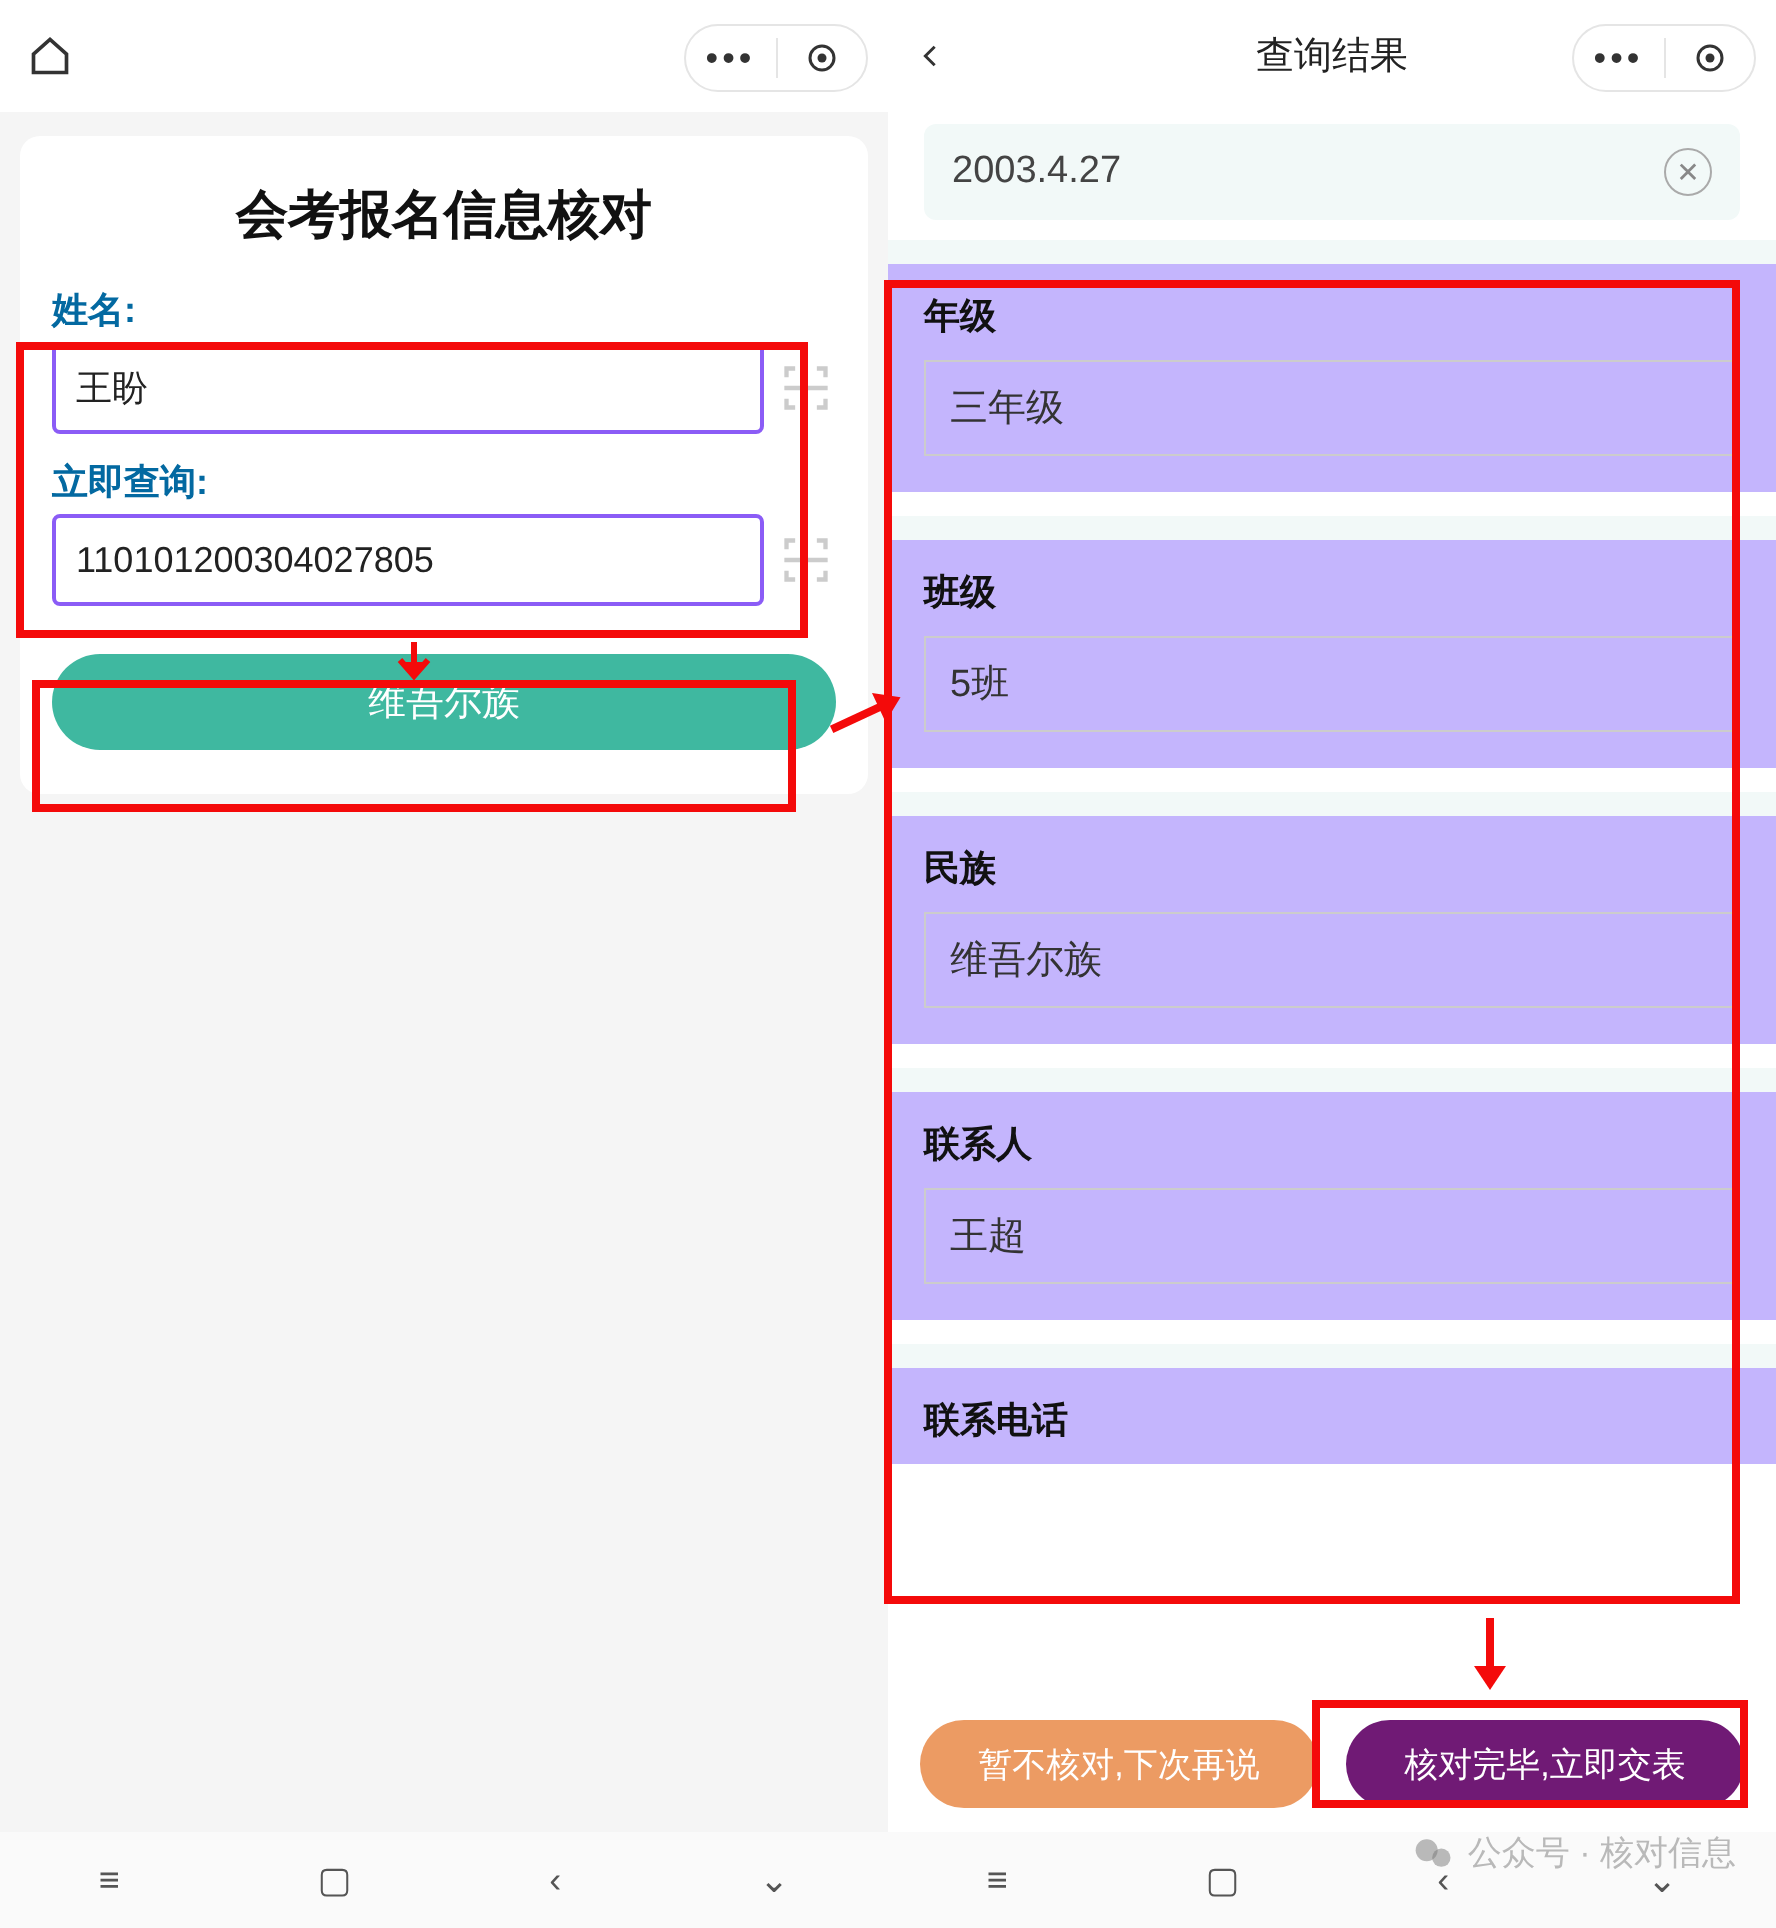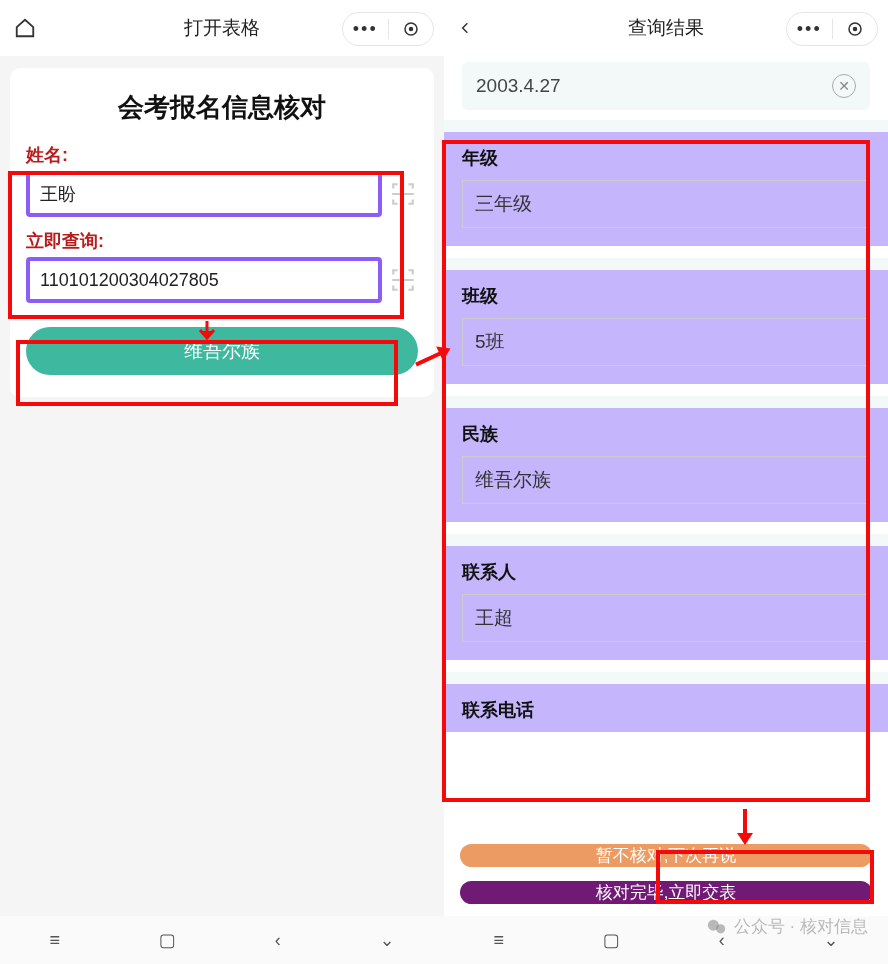--- a/index.html
+++ b/index.html
@@ -81,33 +81,33 @@
 .card h1 {
   text-align: center;
   font-size: 26px;
   font-weight: 700;
   color: #111;
   margin-bottom: 18px;
 }
 .field-label {
   font-size: 18px;
   font-weight: 700;
-  color: #b91c1c;
+  color: #0369a1;
   margin-bottom: 4px;
   margin-top: 12px;
 }
 .input-row {
   display: flex;
   align-items: center;
   gap: 6px;
 }
 .text-input {
   flex: 1;
   height: 46px;
-  border: 4px solid #8b5cf6;
+  border: 2px solid #8b5cf6;
   border-radius: 4px;
   padding: 0 10px;
   font-size: 18px;
   color: #222;
   background: #fff;
 }
 .scan-icon {
   width: 30px;
   height: 30px;
   display: flex;
@@ -190,21 +190,20 @@
   background: #f2f9f8;
 }
 .bottom-bar {
   position: absolute;
   bottom: 50px;
   left: 0; right: 0;
   display: flex;
   gap: 14px;
   padding: 10px 16px;
   background: #fff;
-  flex-direction: column;
 }
 .pill-btn {
   flex: 1;
   height: 44px;
   border: none;
   border-radius: 22px;
   color: #fff;
   font-size: 17px;
   cursor: pointer;
 }
@@ -250,21 +249,20 @@
 </head>
 <body>
 
 <div class="phone left">
   <div class="topbar">
     <span class="home-icon">
       <svg width="22" height="22" viewBox="0 0 24 24" fill="none" stroke="#333" stroke-width="2">
         <path d="M3 11 L12 3 L21 11 V21 H3 Z"></path>
       </svg>
     </span>
-    <span class="title">打开表格</span>
     <div class="capsule">
       <span class="dots">•••</span>
       <span class="sep"></span>
       <span class="target">
         <svg width="18" height="18" viewBox="0 0 24 24">
             <circle cx="12" cy="12" r="8" fill="none" stroke="#333" stroke-width="2"></circle>
             <circle cx="12" cy="12" r="3" fill="#333"></circle>
           </svg>
       </span>
     </div>

